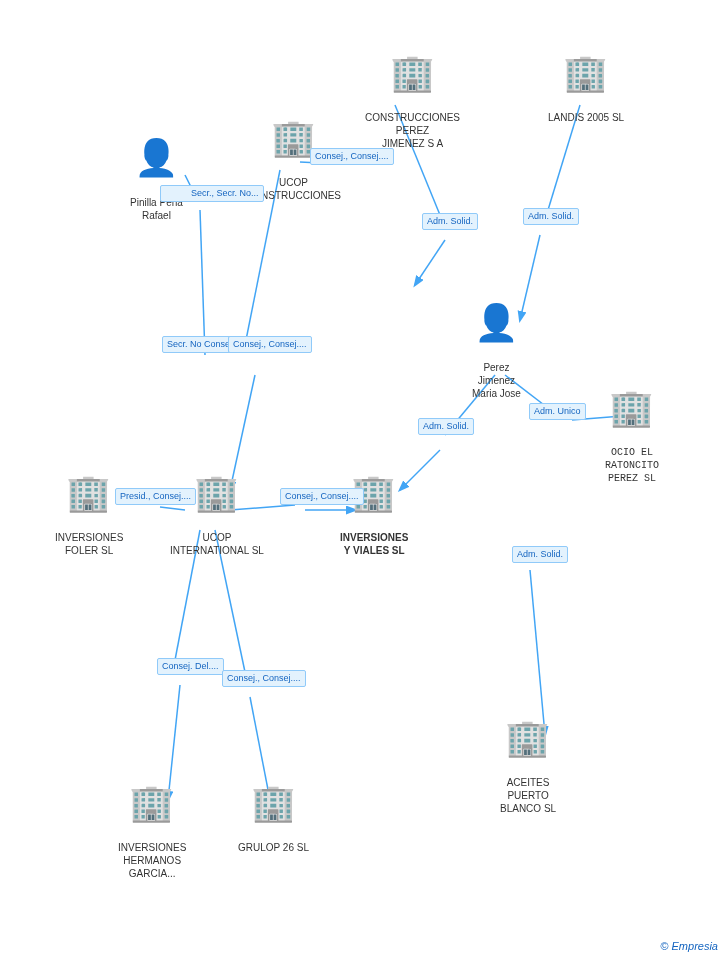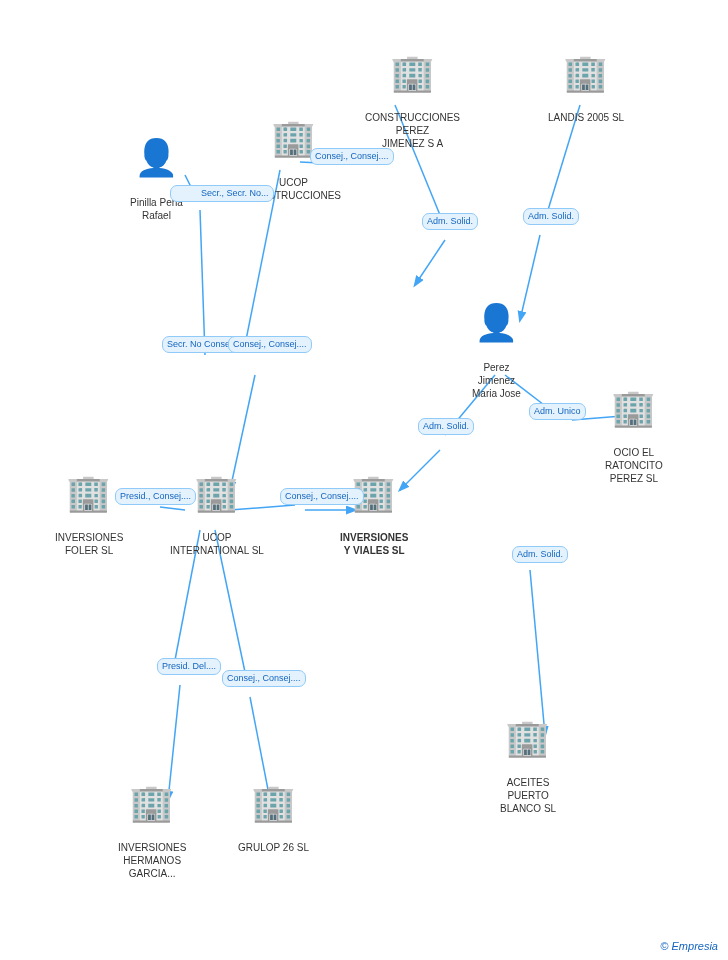--- a/index.html
+++ b/index.html
@@ -48,21 +48,21 @@
       font-size: 10px;
       color: #333;
       margin-top: 20px;
       line-height: 1.3;
       white-space: nowrap;
     }
     .badge {
       position: absolute;
       background: #E3F2FD;
       border: 1px solid #90CAF9;
-      border-radius: 7px;
+      border-radius: 2px;
       padding: 2px 4px;
       font-size: 9px;
       color: #1565C0;
       text-align: right;
       line-height: 1.2;
       white-space: nowrap;
       cursor: default;
     }
     .watermark {
       position: absolute;
@@ -172,21 +172,21 @@
 
   <div class="node" style="left:472px;top:305px;">
     <div class="person-icon">👤</div>
     <div class="node-label" style="white-space:pre;">Perez
 Jimenez
 Maria Jose</div>
   </div>
 
   <div class="node" style="left:605px;top:390px;">
     <div class="building-icon">🏢</div>
-    <div class="node-label" style="white-space:pre;">OCIO EL
+    <div class="node-label" style="white-space:pre;font-family:Liberation Mono, monospace;">OCIO EL
 RATONCITO
 PEREZ SL</div>
   </div>
 
   <div class="node" style="left:500px;top:720px;">
     <div class="building-icon">🏢</div>
     <div class="node-label" style="white-space:pre;">ACEITES
 PUERTO
 BLANCO SL</div>
   </div>
@@ -196,21 +196,21 @@
     <div class="node-label" style="white-space:pre;">INVERSIONES
 HERMANOS
 GARCIA...</div>
   </div>
 
   <div class="node" style="left:238px;top:785px;">
     <div class="building-icon">🏢</div>
     <div class="node-label" style="white-space:pre;">GRULOP 26 SL</div>
   </div>
 
-  <div class="badge" style="left:170px;top:185px;padding-left:30px;">Secr.,
+  <div class="badge" style="left:160px;top:185px;padding-left:30px;">Secr.,
 Secr. No...</div>
   <div class="badge" style="left:310px;top:148px;">Consej.,
 Consej....</div>
   <div class="badge" style="left:422px;top:213px;">Adm.
 Solid.</div>
   <div class="badge" style="left:523px;top:208px;">Adm.
 Solid.</div>
   <div class="badge" style="left:162px;top:336px;">Secr. No
 Consej.</div>
   <div class="badge" style="left:228px;top:336px;">Consej.,
@@ -218,21 +218,21 @@
   <div class="badge" style="left:418px;top:418px;">Adm.
 Solid.</div>
   <div class="badge" style="left:280px;top:488px;">Consej.,
 Consej....</div>
   <div class="badge" style="left:115px;top:488px;">Presid.,
 Consej....</div>
   <div class="badge" style="left:529px;top:403px;">Adm.
 Unico</div>
   <div class="badge" style="left:512px;top:546px;">Adm.
 Solid.</div>
-  <div class="badge" style="left:157px;top:658px;">Presid.
+  <div class="badge" style="left:157px;top:658px;">Consej.
 Del....</div>
   <div class="badge" style="left:222px;top:670px;">Consej.,
 Consej....</div>
 
   <div class="watermark">
     <span>© <span style="font-style:italic;text-align:right;">Empresia</span></span>
   </div>
 </div>
 
 </body></html>

